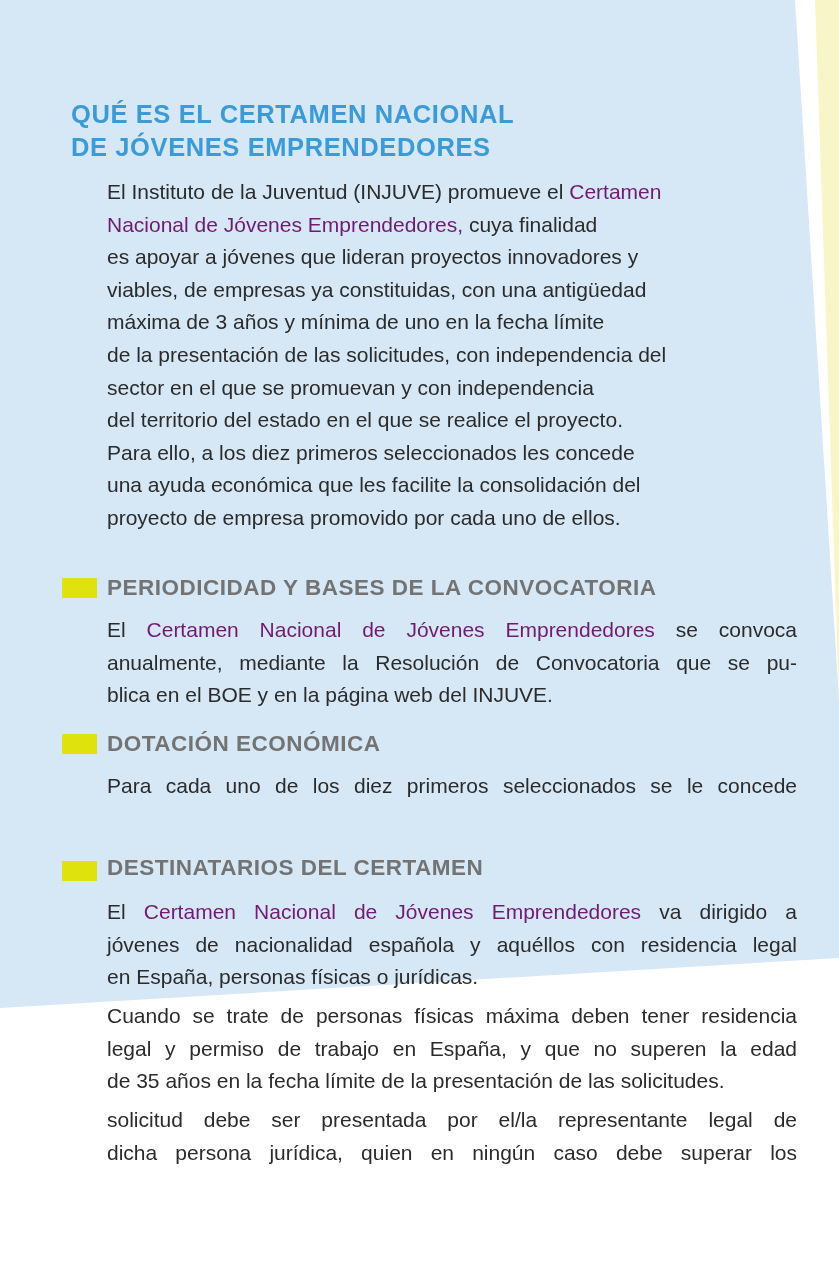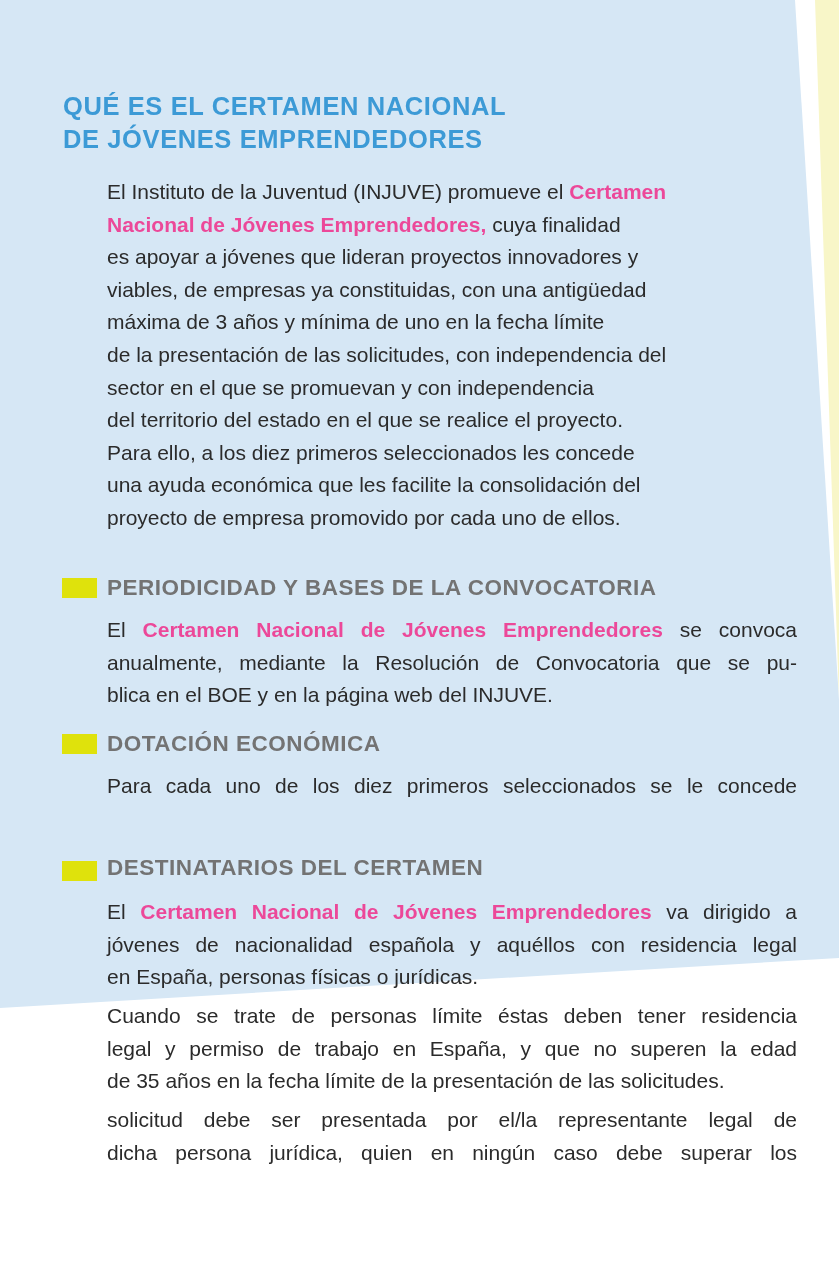--- a/index.html
+++ b/index.html
@@ -7,31 +7,31 @@
       width: 839px; height: 1280px; position: relative; overflow: hidden;
       background: #ffffff;
       font-family: "Liberation Sans", "DejaVu Sans", sans-serif;
       color: #2a2a2a;
     }
     .bg { position: absolute; left: 0; top: 0; width: 839px; height: 1280px; z-index: 0; }
     .content { position: absolute; left: 0; top: 0; width: 839px; z-index: 1; }
     .h1 {
       position: absolute; left: 63px; top: 90px;
       color: #3c9ad6; font-weight: bold; font-size: 25.5px; line-height: 33px;
-      letter-spacing: 0.6px; margin: 0;
+      letter-spacing: 0.6px; margin: 8px;
     }
     .h1 span { display: block; white-space: nowrap; }
     .para {
       position: absolute; left: 107px; width: 690px;
       font-size: 21px; line-height: 32.6px; color: #2b2b2b; margin: 0;
     }
     .para .ln { display: block; white-space: nowrap; }
     .para.justify .ln { text-align: justify; text-align-last: justify; white-space: normal; }
     .para.justify .ln.last { text-align-last: left; }
-    b { font-weight: bold; color: #ec4899; }
+    b { font-weight: normal; color: #701a75; }
     .sec {
       position: absolute; left: 62px; height: 26px; display: flex; align-items: center;
     }
     .sec .mark { width: 35px; height: 20px; background: #dfe20c; margin-right: 10px; }
     .sec .title {
       color: #737373; font-weight: bold; font-size: 22.5px; letter-spacing: 0.5px; white-space: nowrap;
     }
   </style>
 </head>
 <body>
@@ -83,21 +83,21 @@
   <div class="sec" style="top:855px;align-items:flex-end;">
     <div class="mark"></div>
     <div class="title">DESTINATARIOS DEL CERTAMEN</div>
   </div>
   <div class="para justify" style="top:896px;">
     <span class="ln"><span>El </span><b>Certamen Nacional de Jóvenes Emprendedores</b><span> va dirigido a</span></span>
     <span class="ln">jóvenes de nacionalidad española y aquéllos con residencia legal</span>
     <span class="ln last">en España, personas físicas o jurídicas.</span>
   </div>
   <div class="para justify" style="top:1000px;">
-    <span class="ln">Cuando se trate de personas límite éstas deben tener residencia</span>
+    <span class="ln">Cuando se trate de personas físicas máxima deben tener residencia</span>
     <span class="ln">legal y permiso de trabajo en España, y que no superen la edad</span>
     <span class="ln last">de 35 años en la fecha límite de la presentación de las solicitudes.</span>
   </div>
   <div class="para justify" style="top:1104px;">
     <span class="ln">solicitud debe ser presentada por el/la representante legal de</span>
     <span class="ln">dicha persona jurídica, quien en ningún caso debe superar los</span>
   </div>
 
 </div>
 

